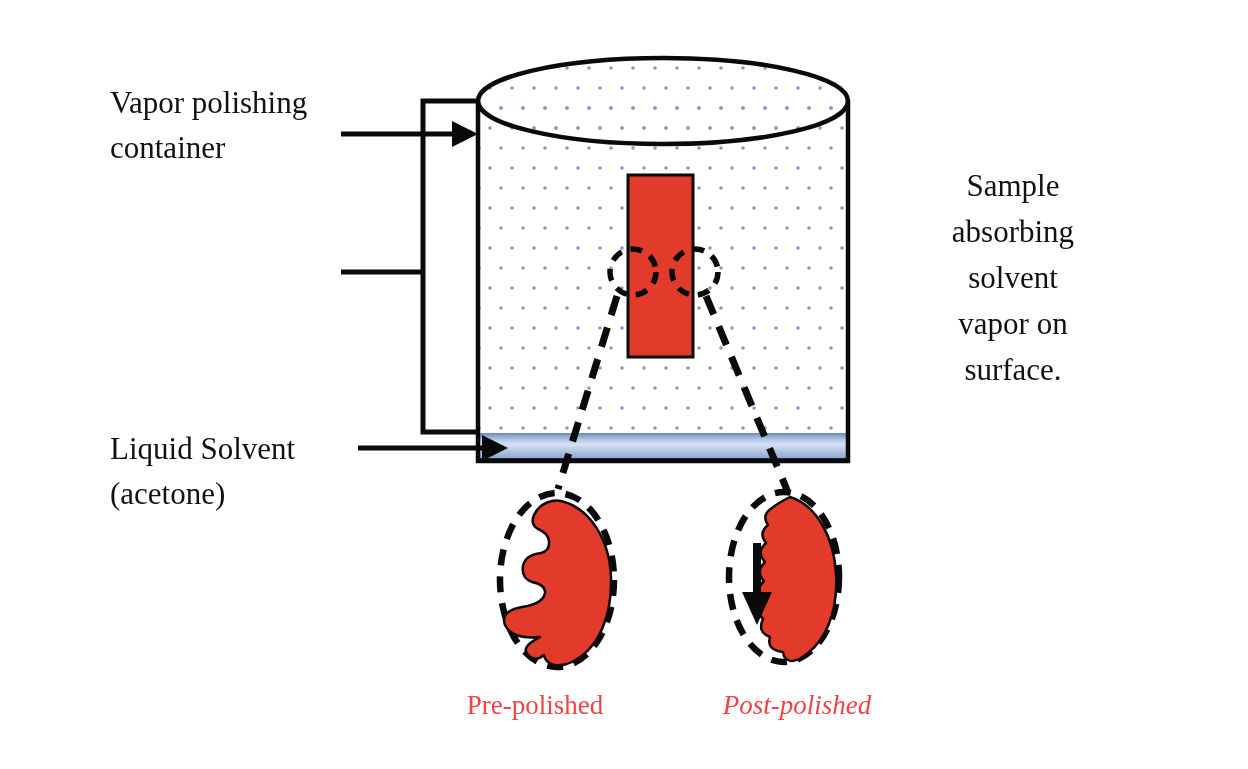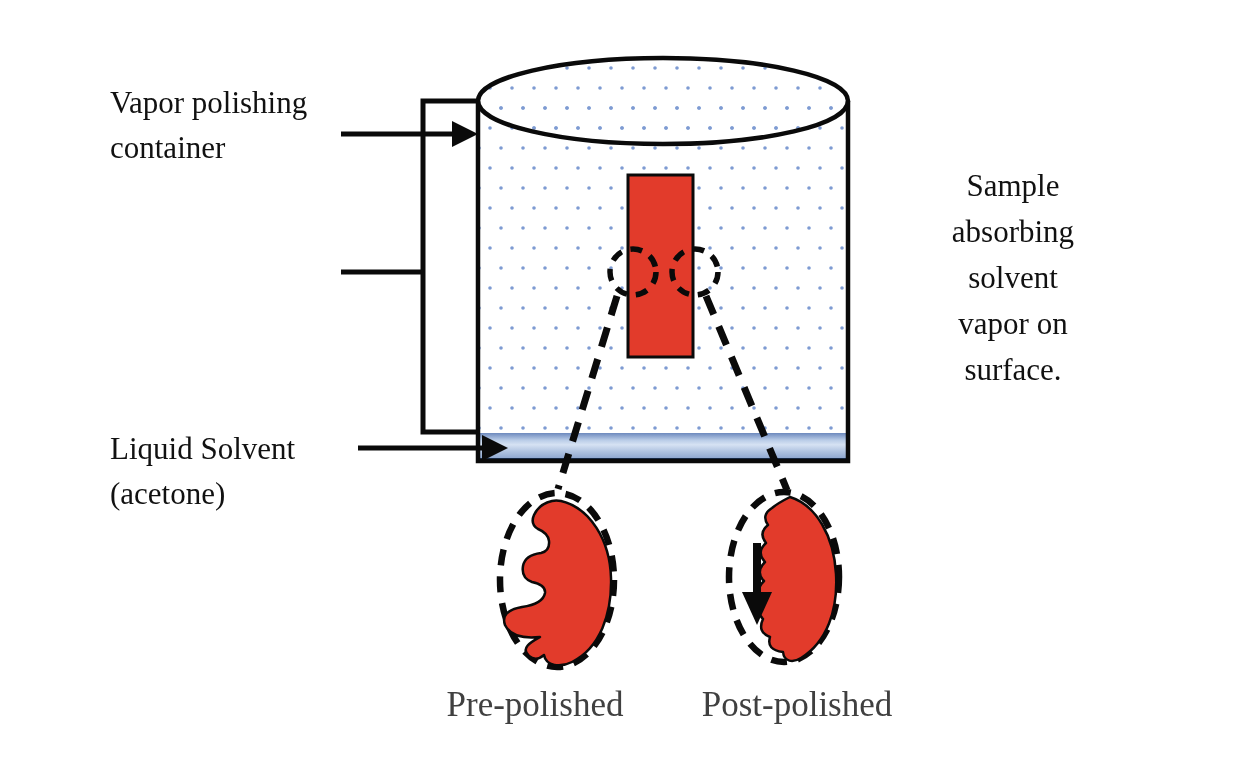--- a/index.html
+++ b/index.html
@@ -16,24 +16,24 @@
   .lbl {
     position: absolute;
     white-space: pre-line;
     font-size: 31px;
     line-height: 45px;
     color: #111111;
   }
   .lbl.center { text-align: center; }
   .caption {
     position: absolute;
-    font-size: 35px;
+    font-size: 27px;
     line-height: 40px;
     text-align: center;
-    color: #404040;
+    color: #ef4444;
   }
 </style>
 </head>
 <body>
 
 <div class="canvas">
 
   <svg class="diagram-svg" width="1248" height="769" viewBox="0 0 1248 769">
     <defs>
       <pattern id="dots" x="0" y="0" width="22" height="40" patternUnits="userSpaceOnUse">
@@ -121,15 +121,15 @@
 (acetone)</div>
 
   <div class="lbl center" style="left:903px; top:163px; width:220px; line-height:46px;">Sample
 absorbing
 solvent
 vapor on
 surface.</div>
 
   <div class="caption" style="left:420px; top:685px; width:230px;">Pre-polished</div>
 
-  <div class="caption" style="left:668px; top:685px; width:258px;">Post-polished</div>
+  <div class="caption" style="left:668px; top:685px; width:258px;font-style:italic;">Post-polished</div>
 
 </div>
 
 </body></html>

